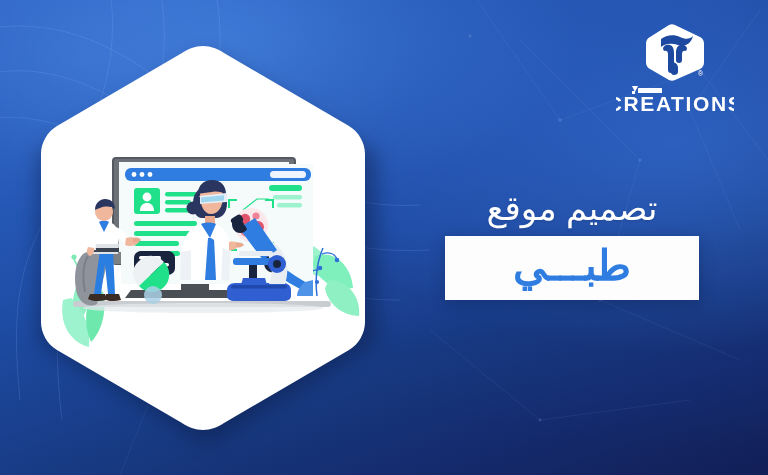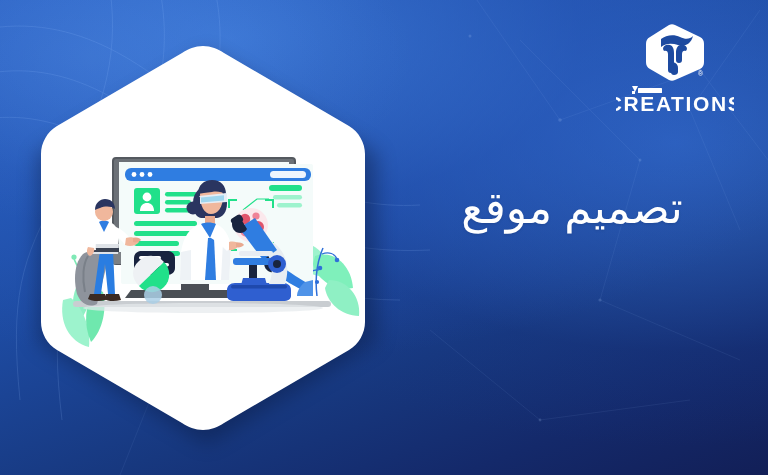--- a/index.html
+++ b/index.html
@@ -43,21 +43,21 @@
     position:absolute;right:28px;top:22px;width:130px;height:96px;
     display:flex;flex-direction:column;align-items:center;
   }
   .logo-mark{width:66px;height:60px;}
   .logo-sub{width:118px;height:30px;margin-top:2px;}
 
   .headline{
     position:absolute;right:66px;top:186px;width:260px;
     text-align:center;
     color:#ffffff;
-    font-size:44px;line-height:44px;font-weight:400;
+    font-size:34px;line-height:44px;font-weight:400;
     direction:rtl;
     letter-spacing:0px;
     text-shadow:0 1px 3px rgba(0,0,0,.12);
   }
   .headline-box{
     position:absolute;left:445px;top:236px;width:254px;height:64px;
     background:#fdfdfd;
     box-shadow:0 4px 14px rgba(5,20,60,.30);
     display:flex;align-items:center;justify-content:center;
     overflow:hidden;
@@ -340,14 +340,17 @@
           <rect x="22" y="4" width="24" height="5" rx="0.6" fill="#ffffff"></rect>
         </g>
         <text x="59" y="27" text-anchor="middle" font-family="'Liberation Sans', sans-serif" font-size="21" font-weight="bold" letter-spacing="1.6" fill="#ffffff">CREATIONS</text>
       </svg>
     </div>
 
     <div class="headline">تصميم موقع</div>
 
   </div>
 
+  <div class="headline-box">
+    <span>طبـــي</span>
+  </div>
 
 </div>
 
 </body></html>

